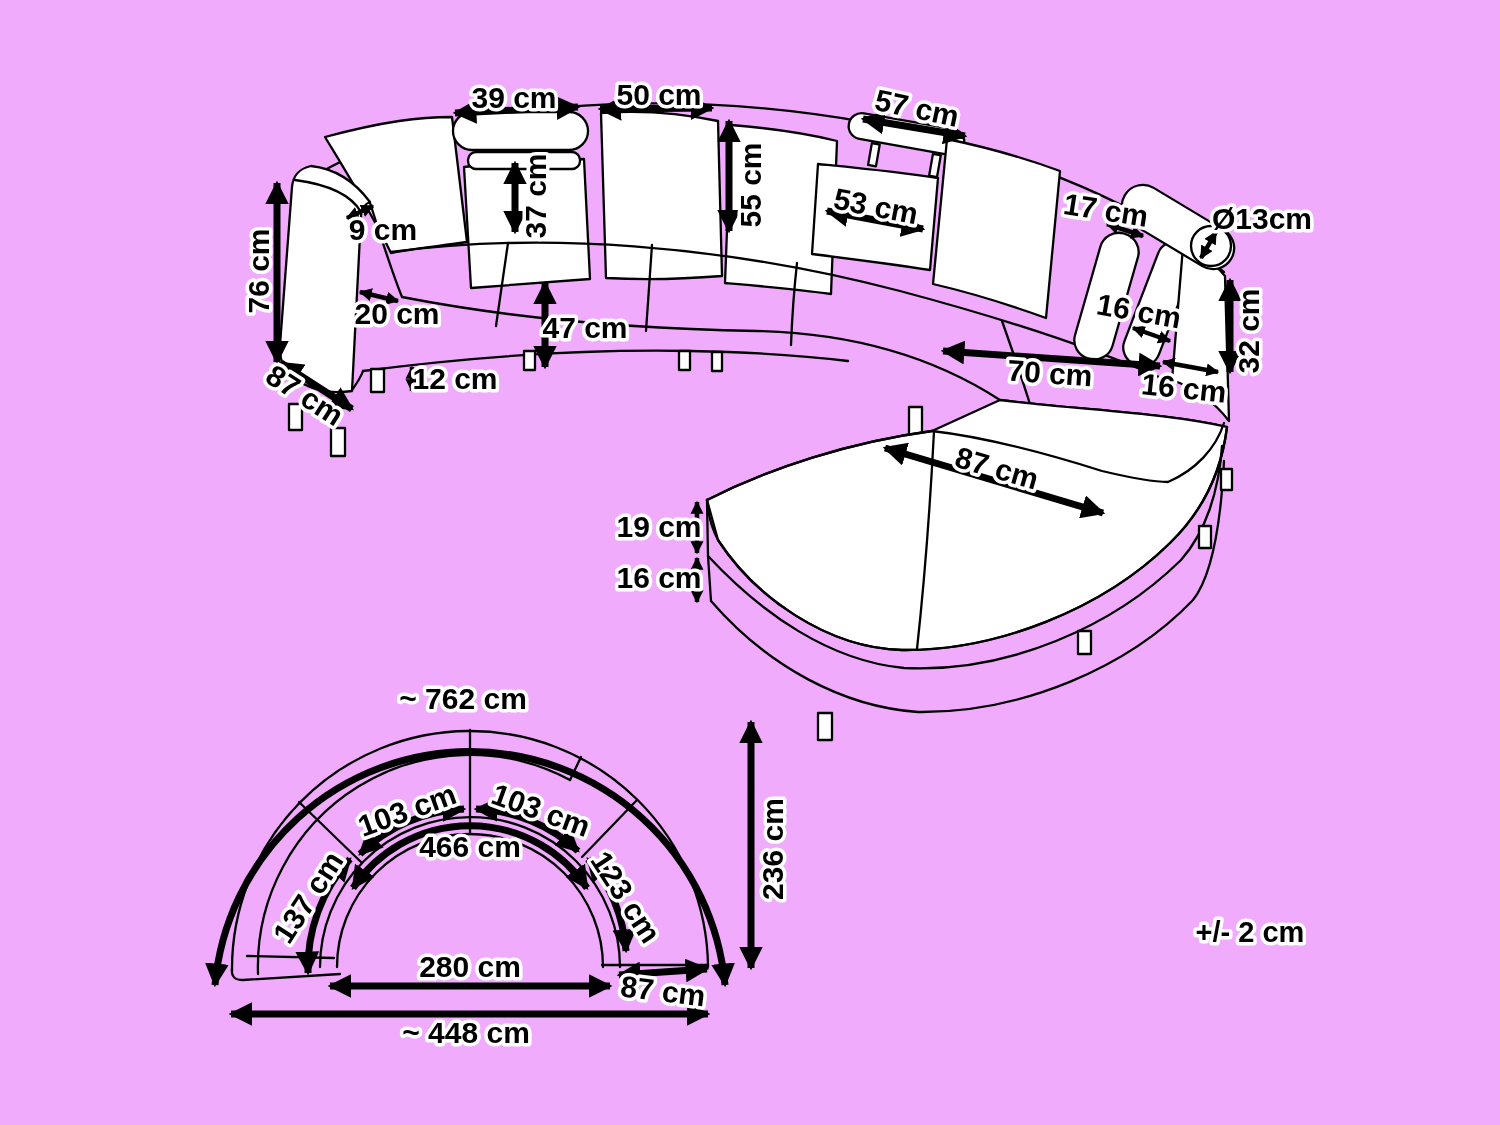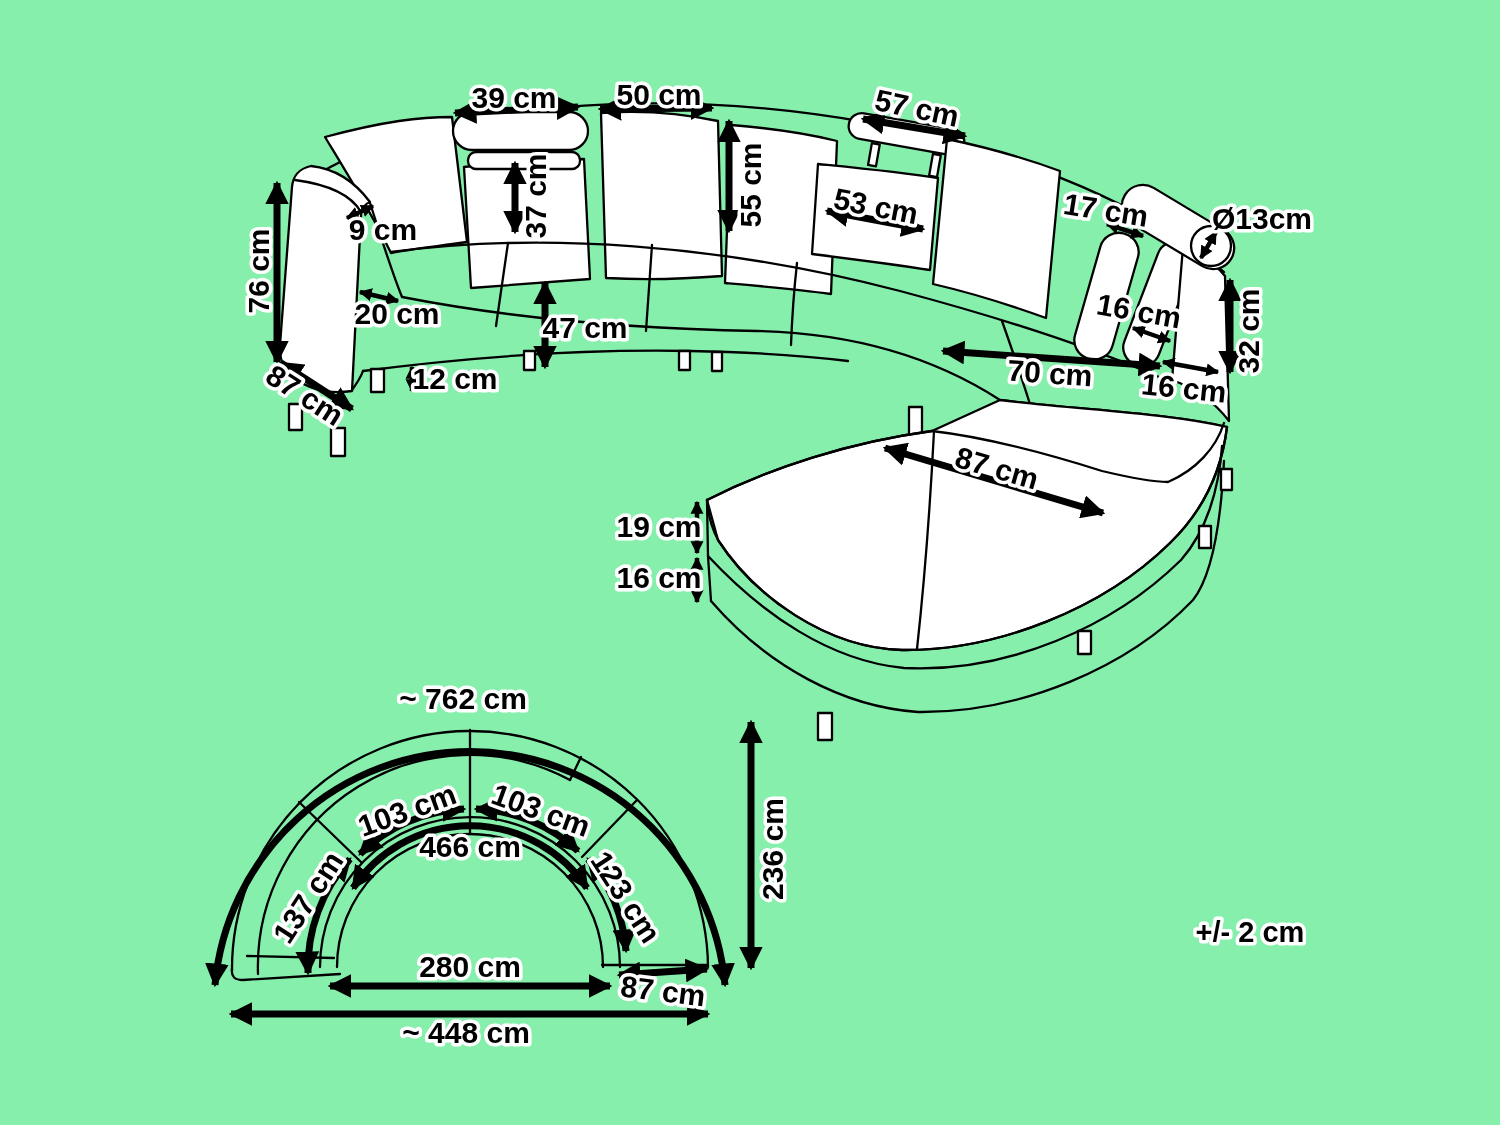--- a/index.html
+++ b/index.html
@@ -1,16 +1,16 @@
 <!DOCTYPE html>
 <html><head>
 <meta charset="utf-8">
 <style>
   html,body{margin:0;padding:0;background:#ffffff;}
-  .stage{position:relative;width:1500px;height:1125px;background:#86efac;overflow:hidden;}
+  .stage{position:relative;width:1500px;height:1125px;background:#f0abfc;overflow:hidden;}
   svg{display:block;}
   .art{fill:none;stroke:#000;stroke-width:2.3;stroke-linecap:round;stroke-linejoin:round;}
   .artf{fill:#fff;stroke:#000;stroke-width:2.3;stroke-linejoin:round;}
   .dim{fill:none;stroke:#000;stroke-width:7;stroke-linecap:butt;}
   .dims{fill:none;stroke:#000;stroke-width:4.5;stroke-linecap:butt;}
   .dim-label{font-family:"Liberation Sans",sans-serif;font-weight:bold;font-size:30px;
              fill:#000;paint-order:stroke;stroke:#fff;stroke-width:7px;stroke-linejoin:round;
              text-anchor:middle;}
   .tol{font-size:29px;}
 </style>

